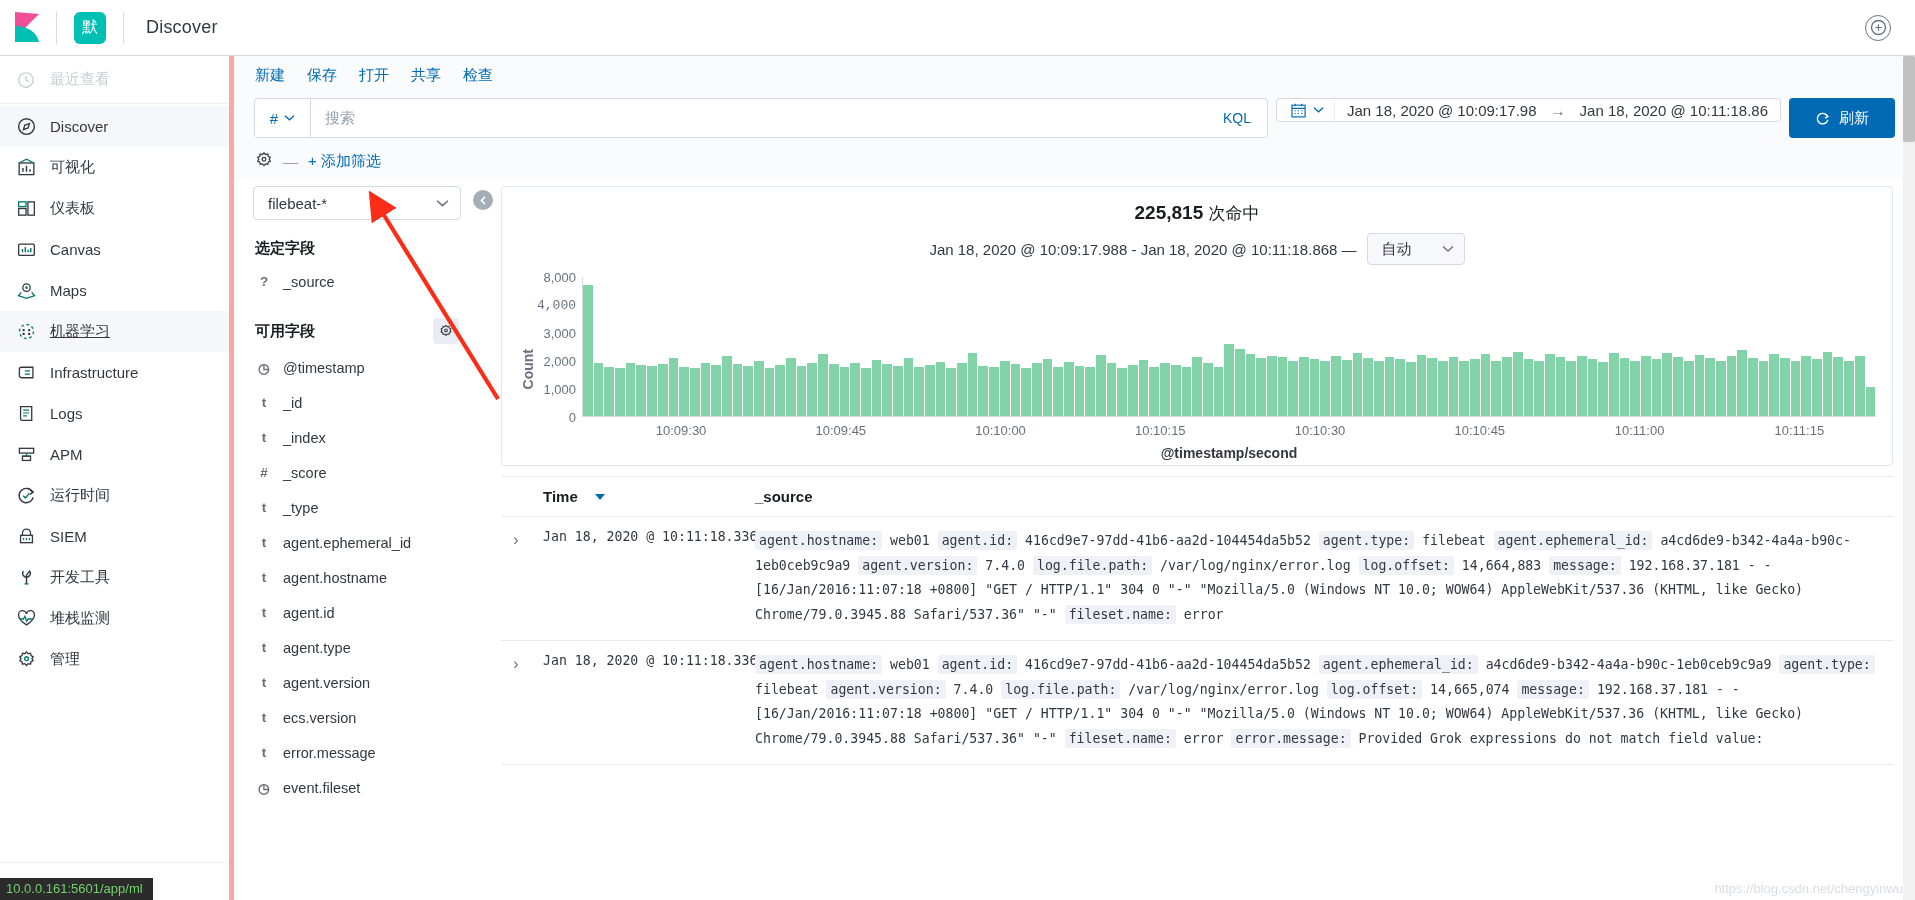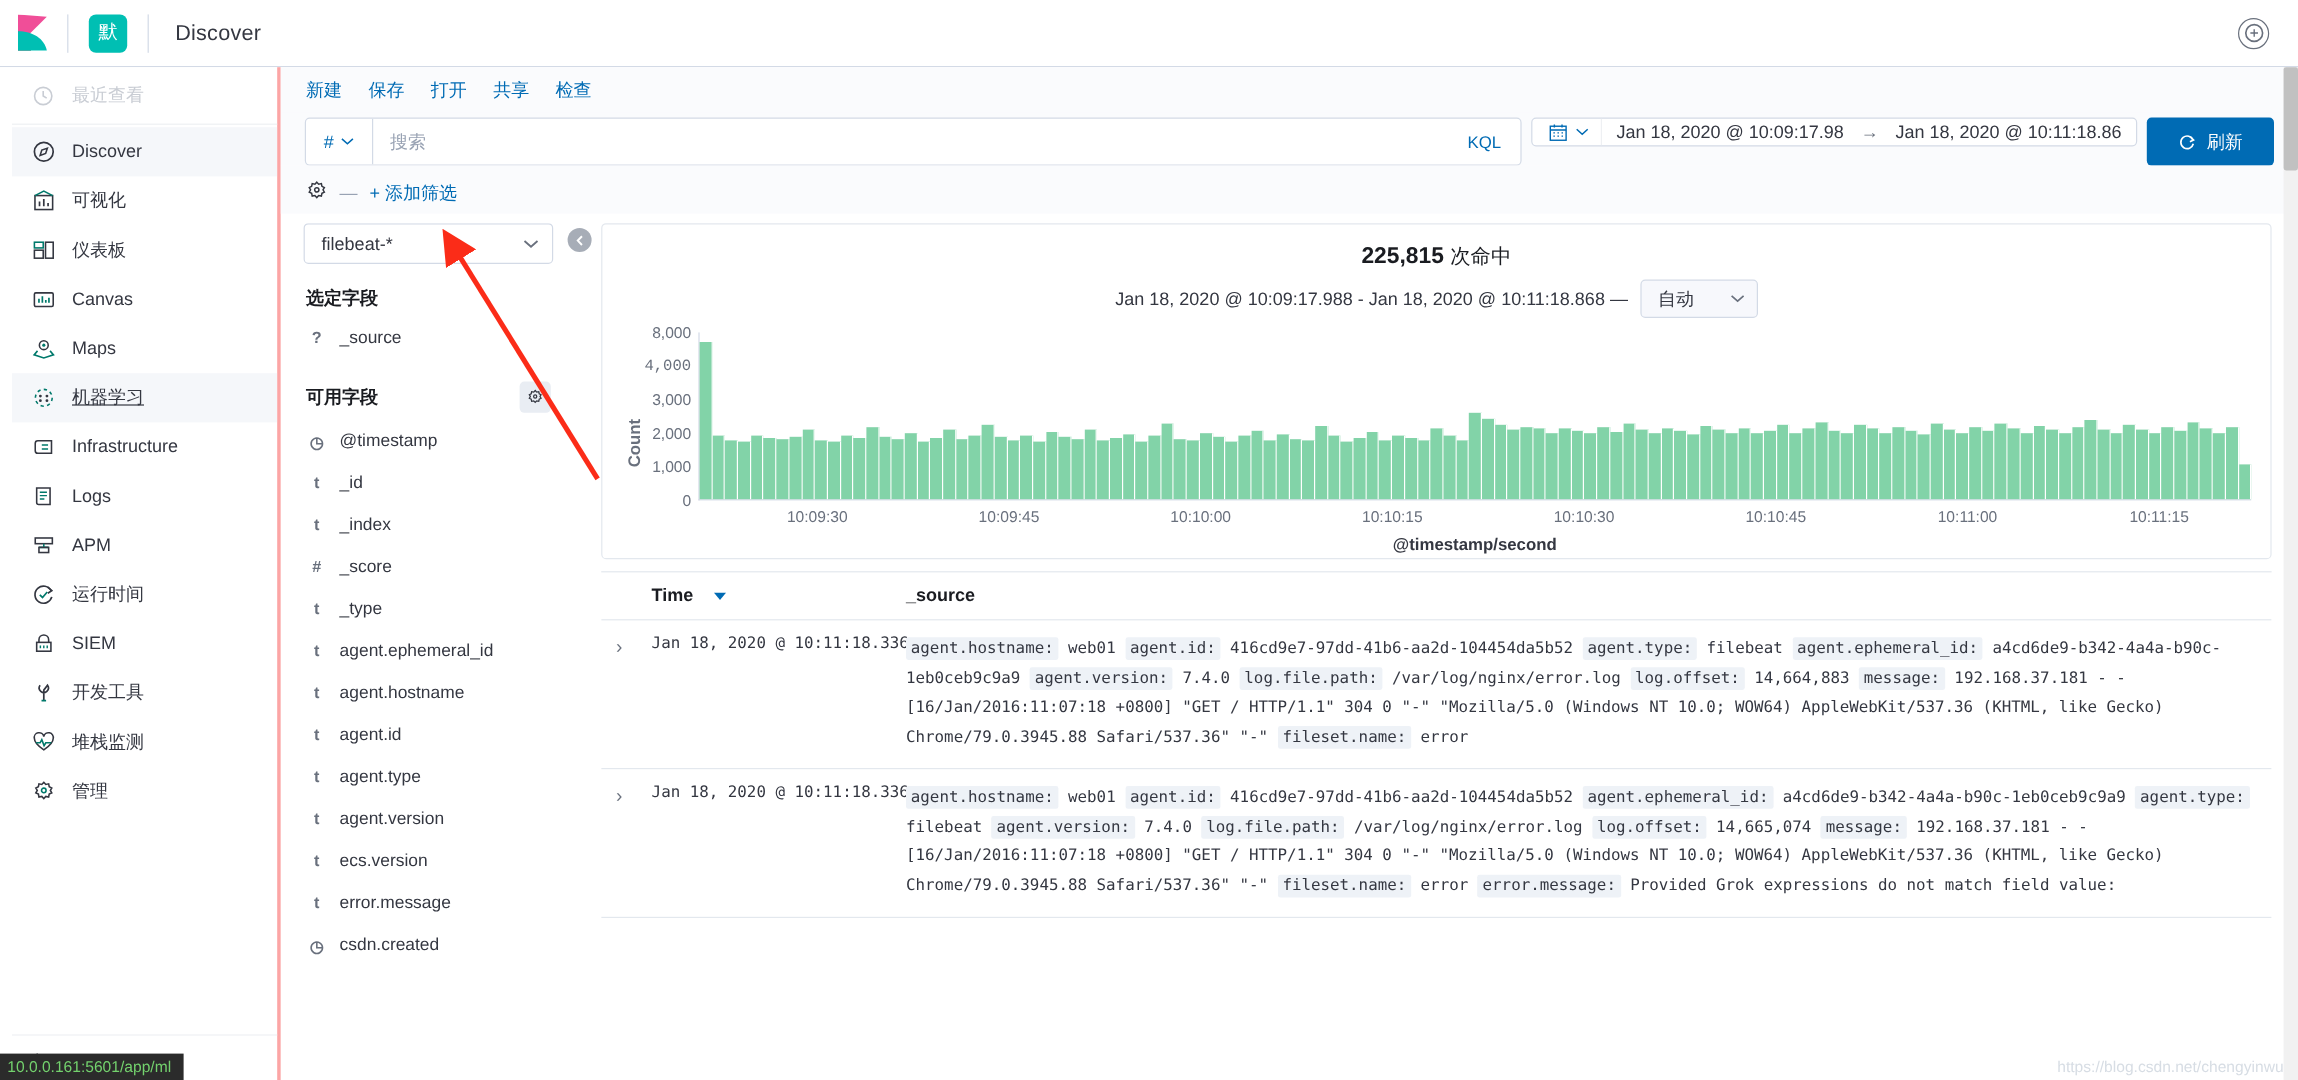--- a/index.html
+++ b/index.html
@@ -37,25 +37,24 @@
     border: 1.6px solid #69707d; display: flex; align-items: center; justify-content: center;
     color: #69707d;
   }
 
   
   .body { display: flex; flex: 1; min-height: 0; }
 
   
   .nav {
     width: 234px; min-width: 234px;
-    border-right: 3px solid #fca5a5;
+    border-right: 5px solid #fca5a5;
     background: #fff;
     display: flex; flex-direction: column;
     position: relative;
-    padding-left: 10px;
   }
   .nav-recent {
     display: flex; align-items: center; gap: 14px;
     height: 48px; padding: 0 16px;
     color: #c9cdd4; font-size: 15px;
     border-bottom: 1px solid #eef0f3;
   }
   .nav-list { padding-top: 2px; overflow: hidden; flex: 1; }
   .nav-item {
     display: flex; align-items: center; gap: 14px;
@@ -522,21 +521,21 @@
             <div class="field-row">
               <span class="field-type">t</span>
               <span>ecs.version</span>
             </div>
             <div class="field-row">
               <span class="field-type">t</span>
               <span>error.message</span>
             </div>
             <div class="field-row">
               <span class="field-type">◷</span>
-              <span>csdn.created</span>
+              <span>event.fileset</span>
             </div>
           </div>
         </div>
 
         <div class="collapse-btn">
           <svg width="11" height="11" viewBox="0 0 12 12">
               <path d="M7.6 2 L3.8 6 L7.6 10" fill="none" stroke="#fff" stroke-width="1.8"></path>
             </svg>
         </div>
 

